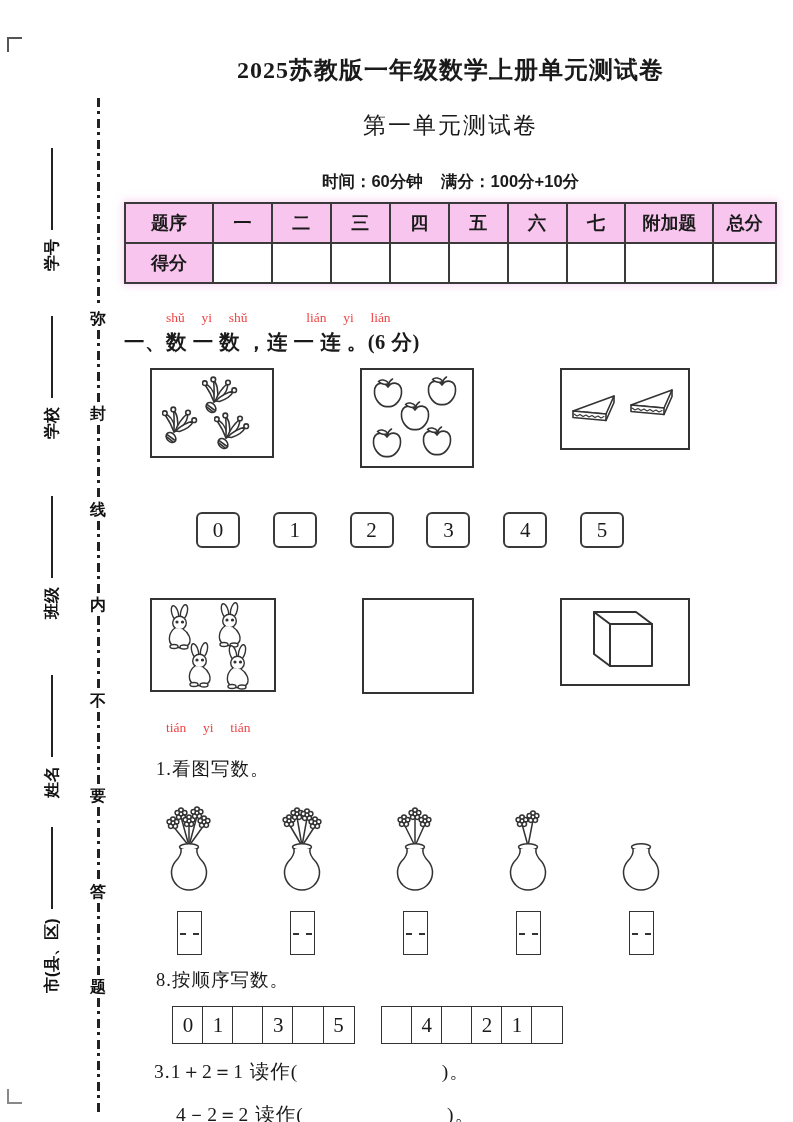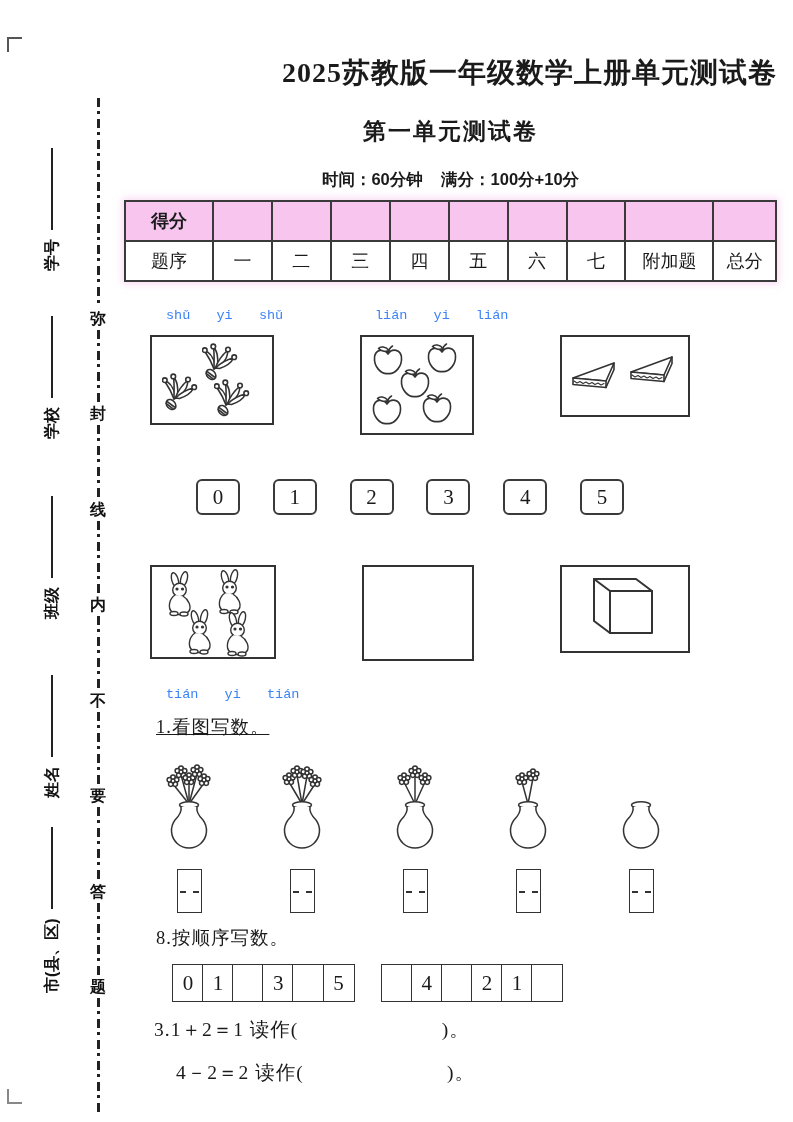--- a/index.html
+++ b/index.html
@@ -23,49 +23,49 @@
              font-family:"Liberation Sans","DejaVu Sans",sans-serif;}
 
   
   .side-field{position:absolute;height:22px;display:flex;align-items:center;gap:9px;
               transform:rotate(-90deg);white-space:nowrap;font-weight:700;font-size:16px;
               font-family:"Liberation Sans","DejaVu Sans",sans-serif;color:#111;}
   .fline{width:82px;border-top:2px solid #222;height:0;}
 
   
   .main{position:absolute;left:124px;right:16px;top:0;}
-  .title{margin-top:54px;text-align:right;font-size:28px;font-weight:700;letter-spacing:1px;}
-  .subtitle{margin-top:24px;text-align:center;font-size:23px;font-weight:700;letter-spacing:2px;}
-  .info{margin-top:22px;text-align:center;font-size:16.5px;font-weight:700;white-space:pre;
+  .title{margin-top:54px;text-align:center;font-size:24px;font-weight:700;letter-spacing:1px;}
+  .subtitle{margin-top:24px;text-align:center;font-size:23px;font-weight:400;letter-spacing:2px;}
+  .info{margin-top:30px;text-align:center;font-size:16.5px;font-weight:700;white-space:pre;
         font-family:"Liberation Sans","DejaVu Sans",sans-serif;}
 
   table.score{border-collapse:collapse;width:100%;margin-top:9px;table-layout:fixed;
               box-shadow:0 0 7px 2px rgba(246,190,235,.55);
               font-family:"Liberation Sans","DejaVu Sans",sans-serif;}
   table.score td{border:2px solid #3a3a3a;text-align:center;height:36px;font-size:18px;}
   table.score tr:first-child td{background:var(--pink);font-weight:700;}
   td.score-label{background:var(--pink);font-weight:700;}
   col.c-wide{width:13.5%;}col.c-one{width:9.05%;}col.c-total{width:9.6%;}
 
-  .pinyin{margin:26px 0 0 42px;font-size:13.5px;color:#3b82f6;white-space:pre;word-spacing:5px;
-          font-family:Liberation Mono, monospace;}
+  .pinyin{margin:26px 0 0 42px;font-size:13.5px;color:#ef4444;white-space:pre;word-spacing:5px;
+          font-family:Liberation Serif, serif;}
   .q-title{margin-top:2px;font-size:20.5px;font-weight:700;white-space:pre;letter-spacing:.5px;}
 
   .pics-row{margin-left:26px;width:540px;display:flex;justify-content:space-between;align-items:flex-start;}
   .row1{margin-top:12px;}
   .row2{margin-top:50px;}
   .pic-box{position:relative;border:2.5px solid #333;background:#fff;}
   .pic-box .pic{position:absolute;line-height:0;}
 
   .cards-row{margin-left:72px;margin-top:44px;width:428px;display:flex;justify-content:space-between;}
   .num-card{width:40px;height:32px;border:2px solid #3a3a3a;border-radius:6px;background:#fff;
             display:flex;align-items:center;justify-content:center;font-size:21px;}
 
   .sub-label{margin:12px 0 0 32px;font-size:18.5px;letter-spacing:1px;}
-  .q2-label1{margin-top:12px;text-decoration:underline;}
+  .q2-label1{margin-top:20px;}
   .vases-row{margin-left:28px;margin-top:4px;width:526px;display:flex;justify-content:space-between;}
   .vase-cell{width:74px;display:flex;flex-direction:column;align-items:center;}
   .ansbox{width:23px;height:42px;border:1.8px solid #333;margin-top:10px;position:relative;background:#fff;}
   .ansbox::after{content:"";position:absolute;left:2px;right:2px;top:50%;border-top:2px dashed #333;}
 
   .strips-row{margin-left:48px;margin-top:14px;display:flex;gap:26px;}
   .strip{display:flex;}
   .strip-cell{width:30px;height:36px;border:1.9px solid #333;margin-left:-1.9px;background:#fff;
               display:flex;align-items:center;justify-content:center;font-size:21px;}
   .strip-cell:first-child{margin-left:0;}
@@ -138,47 +138,48 @@
           <col class="c-one">
           <col class="c-one">
         <col class="c-one">
           <col class="c-one">
           <col class="c-one">
           <col class="c-wide">
           <col class="c-total">
       </colgroup>
       <tbody id="score-body">
           <tr>
-            <td class="score-label">得分</td>
-            <td></td>
-            <td></td>
-            <td></td>
-            <td></td>
-            <td></td>
-            <td></td>
-            <td></td>
-            <td></td>
-            <td></td>
-          </tr>
-          <tr>
             <td>题序</td>
             <td>一</td>
             <td>二</td>
             <td>三</td>
             <td>四</td>
             <td>五</td>
             <td>六</td>
             <td>七</td>
             <td>附加题</td>
             <td>总分</td>
           </tr>
+          <tr>
+            <td class="score-label">得分</td>
+            <td></td>
+            <td></td>
+            <td></td>
+            <td></td>
+            <td></td>
+            <td></td>
+            <td></td>
+            <td></td>
+            <td></td>
+          </tr>
         </tbody>
     </table>
 
     <div class="pinyin">shǔ  yi  shǔ       lián  yi  lián</div>
+    <div class="q-title">一、数 一 数 ，连 一 连 。(6 分)</div>
 
     <div class="pics-row row1" id="boxes-top">
         <div class="pic-box" style="width:120px;height:86px;">
           <span class="pic" style="left:50px;top:4px;"><svg width="40" height="40" viewBox="0 0 40 40">
               <g fill="#fff" stroke="#333" stroke-linejoin="round" stroke-linecap="round" stroke-width="1.6">
     <path d="M12 28 C9.5 21 6 15 2.8 10.2 C7 10.5 11 16 13.5 24 Z"></path>
     <path d="M12 28 C12 20 12.5 13 11.5 6.5 C15 9 16.5 17 15.5 25 Z"></path>
     <path d="M13 27.5 C16 20 20 14 25.5 9.5 C26.5 14.5 22.5 21 17 26 Z"></path>
     <path d="M13.5 27 C18.5 22 25 18.5 31.5 17 C29.5 21.5 23.5 25.5 17.5 27.5 Z"></path>
     <circle cx="2.8" cy="9.2" r="2.3"></circle>

